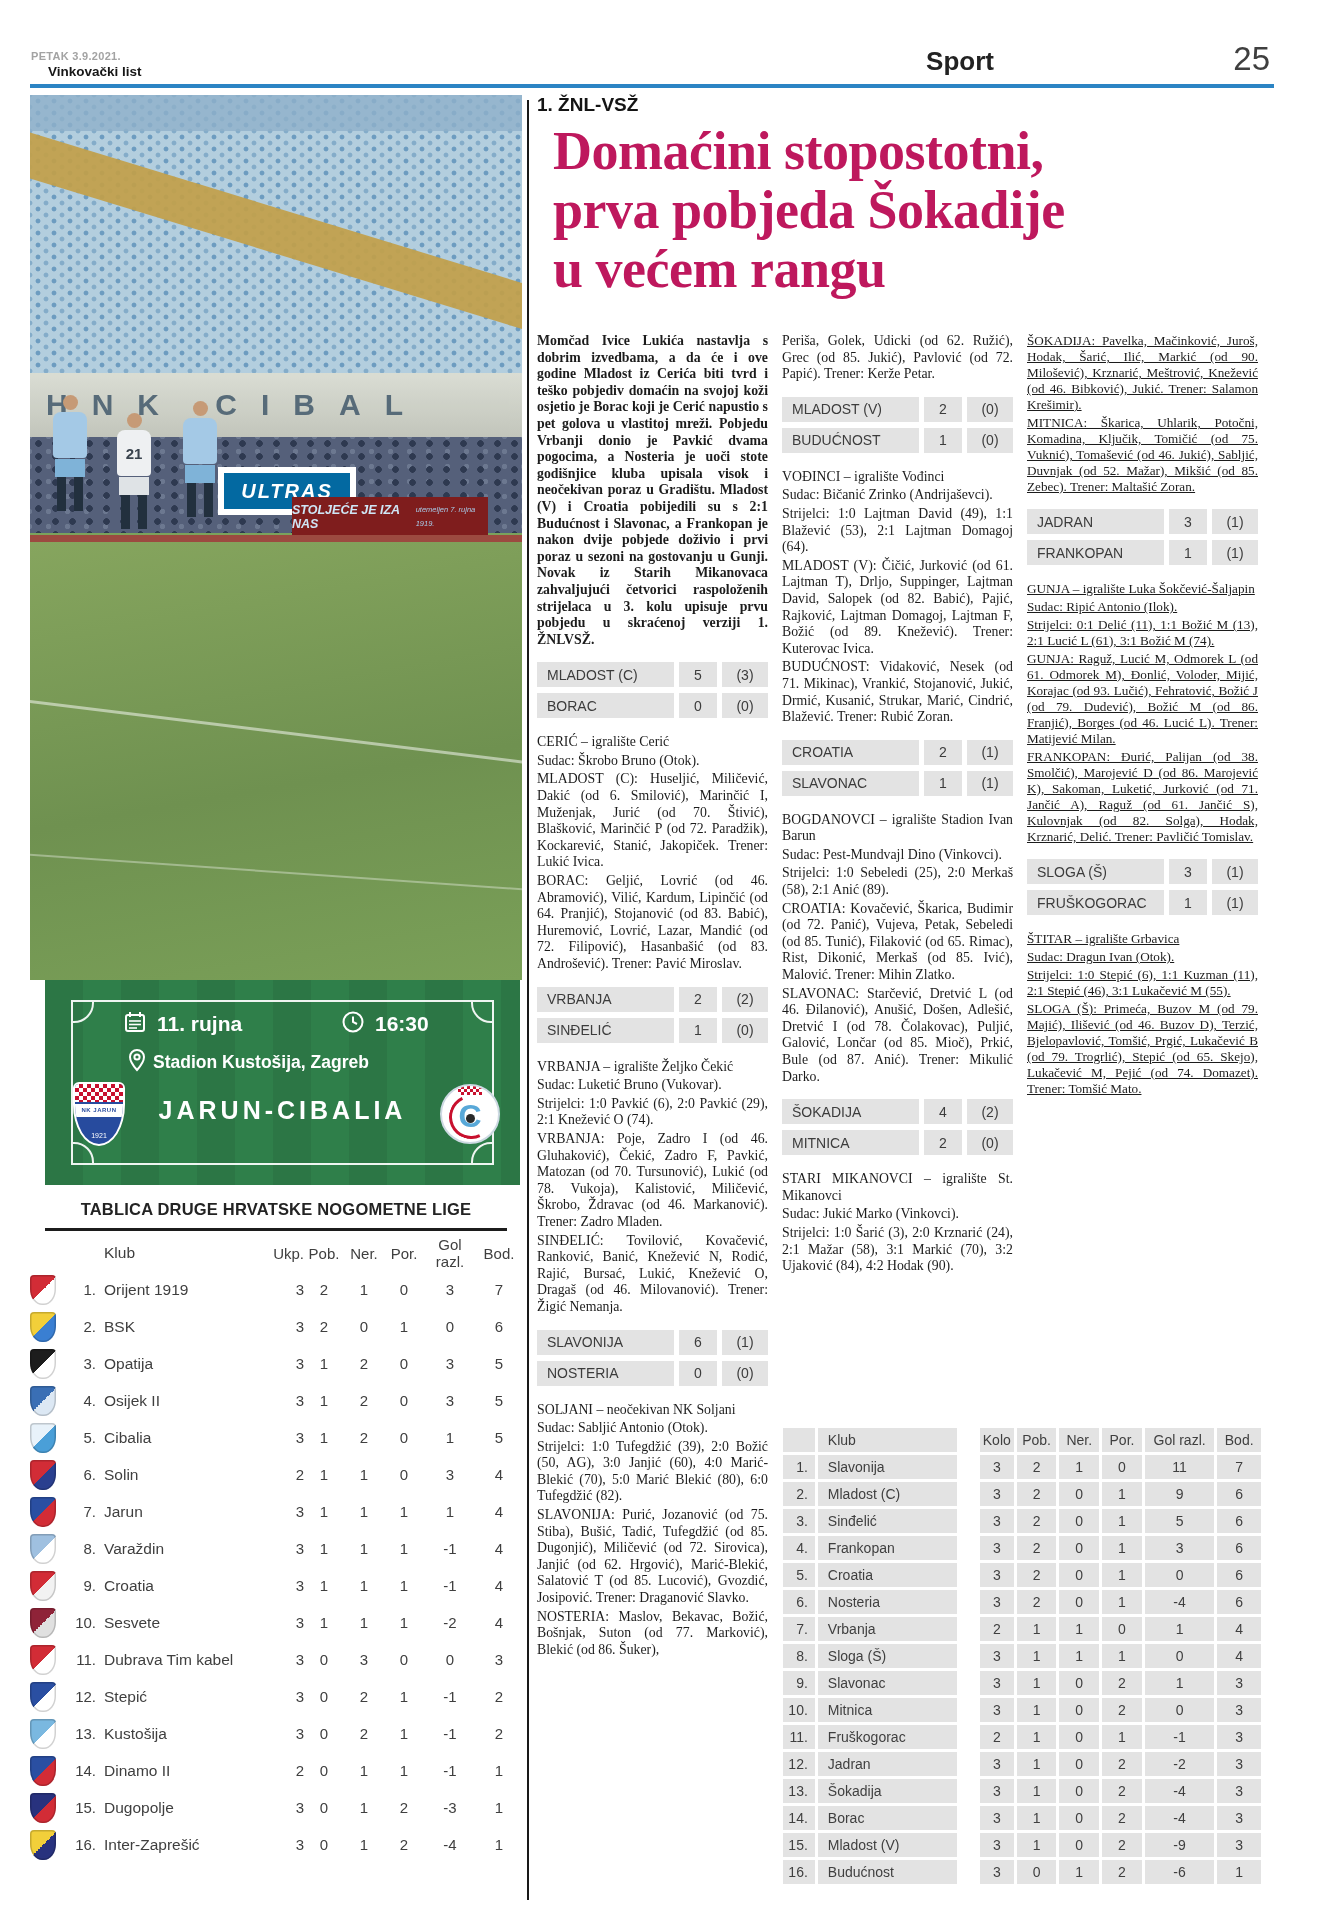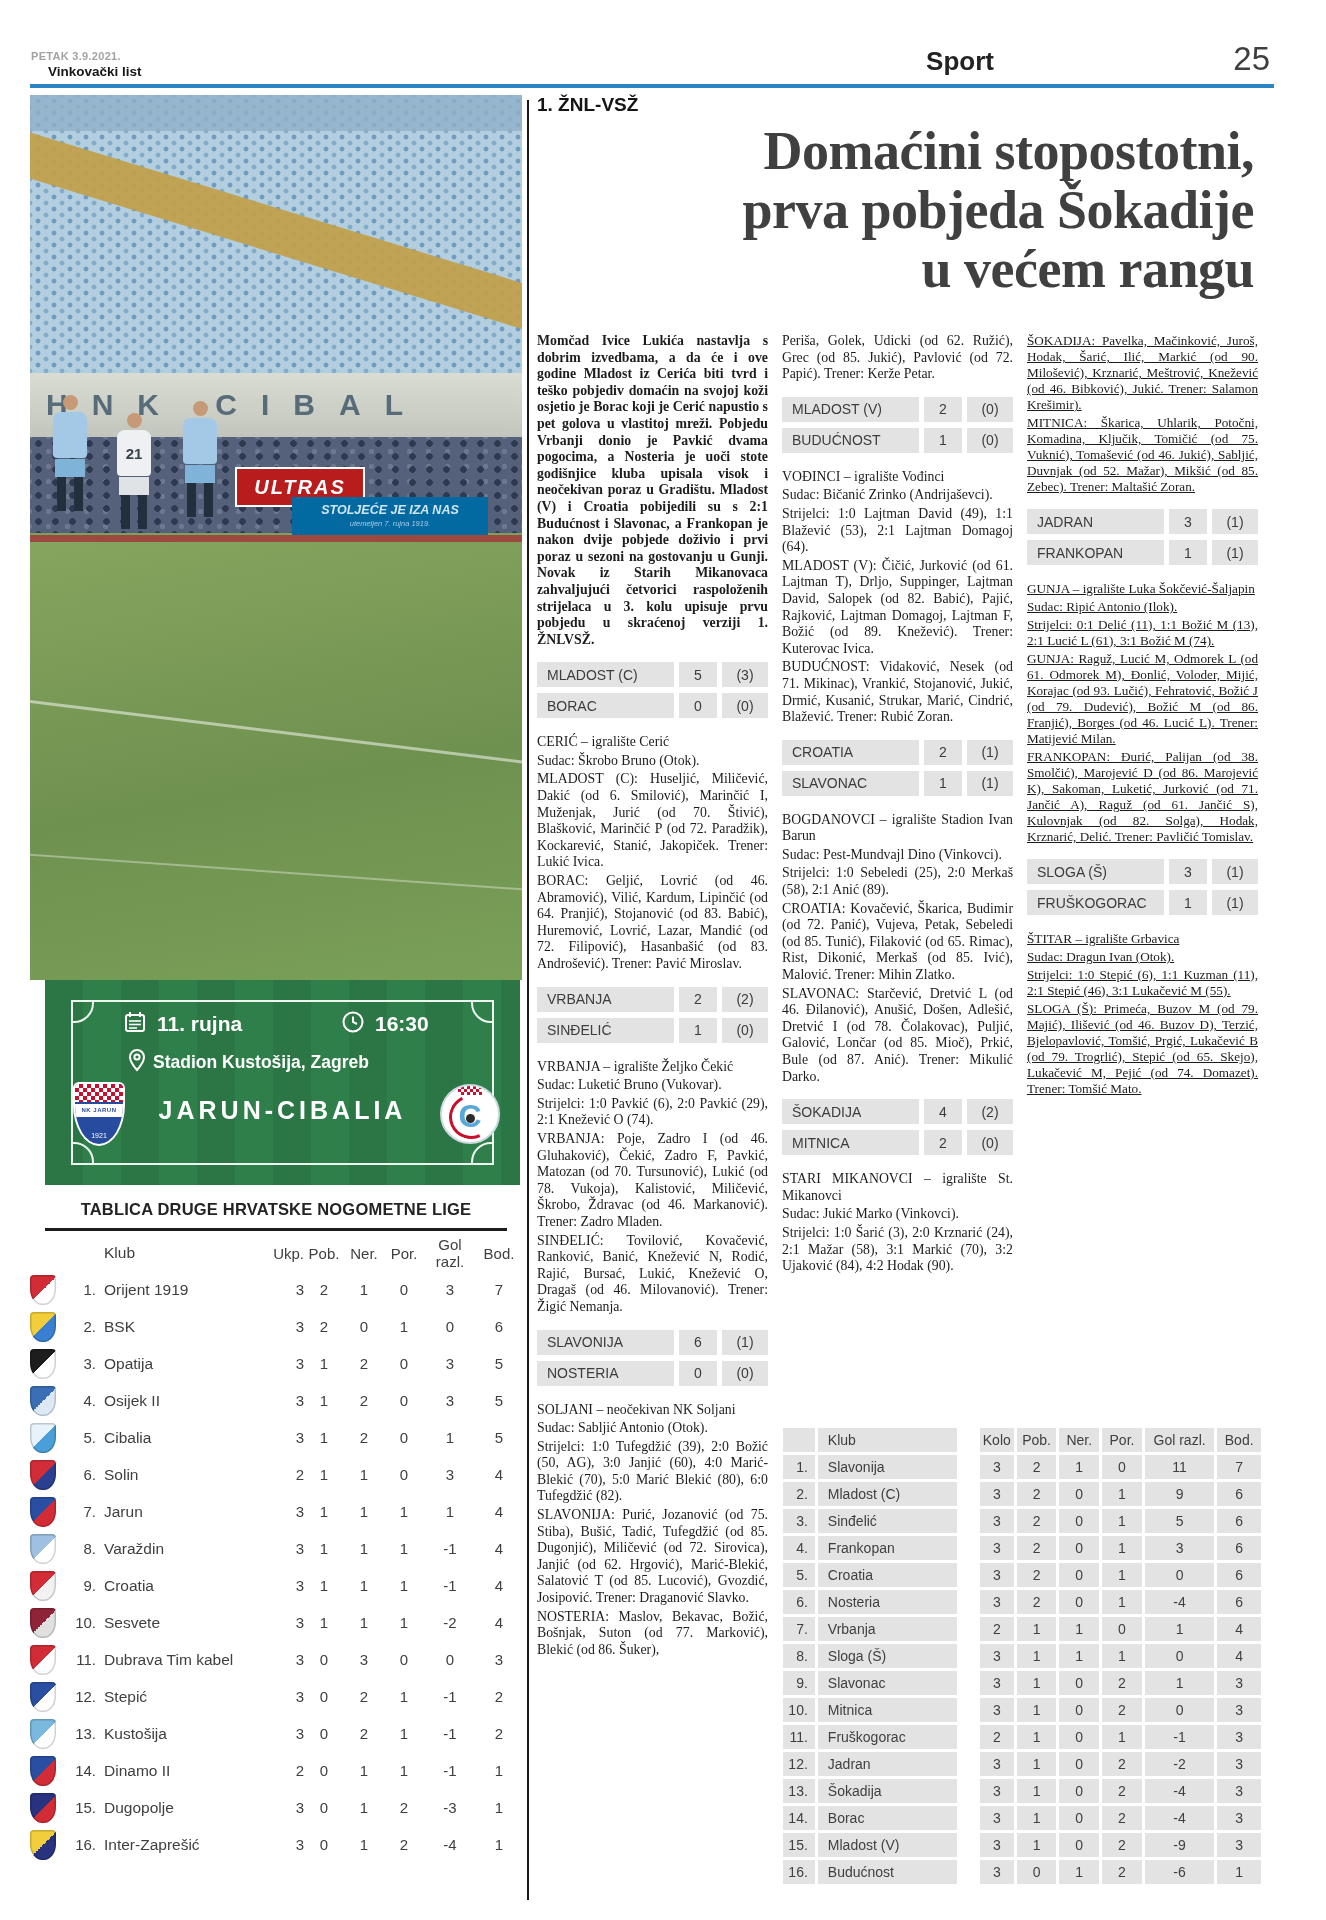--- a/index.html
+++ b/index.html
@@ -21,25 +21,25 @@
     background-size:16px 12px,16px 12px;background-position:0 0,8px 6px;}
   .ph-seats-top{position:absolute;left:0;top:0;right:0;height:36px;background:#8fb0c9;opacity:.8;}
   .ph-stripe{position:absolute;left:-50px;top:118px;width:620px;height:44px;background:#c2a049;
     transform:rotate(17deg);opacity:.92;}
   .ph-wall{position:absolute;left:0;top:278px;right:0;height:64px;background:linear-gradient(#e2e2de,#c9c9c4);
     font-size:30px;font-weight:bold;color:#55677c;letter-spacing:24px;line-height:64px;white-space:nowrap;
     padding-left:16px;opacity:.92;}
   .ph-crowd{position:absolute;left:0;top:342px;right:0;height:96px;background-color:#55607a;
     background-image:radial-gradient(circle,#2e3950 3px,transparent 3.6px),radial-gradient(circle,#6c7890 2.4px,transparent 3px);
     background-size:17px 13px,19px 15px;background-position:0 0,9px 7px;}
-  .ph-banner-ultras{position:absolute;left:205px;top:372px;width:126px;height:36px;background:#b91c1c;
-    border:2px solid #ffffff;color:#fff;font-weight:bold;font-style:italic;font-size:20px;
+  .ph-banner-ultras{position:absolute;left:188px;top:372px;width:126px;height:36px;background:#0369a1;
+    border:6px solid #ffffff;color:#fff;font-weight:bold;font-style:italic;font-size:20px;
     display:flex;align-items:center;justify-content:center;letter-spacing:2px;}
-  .ph-banner-blue{position:absolute;left:262px;top:402px;width:196px;height:40px;background:#0369a1;
-    color:#cfe6f6;display:flex;flex-direction:column;align-items:center;justify-content:center;
+  .ph-banner-blue{position:absolute;left:262px;top:402px;width:196px;height:40px;background:#7f1d1d;
+    color:#cfe6f6;display:flex;flex-direction:row;align-items:center;justify-content:center;
     font-weight:bold;font-size:12.5px;font-style:italic;line-height:14px;}
   .ph-banner-blue .sub{font-size:7.5px;font-weight:normal;color:#a8cbe8;}
   .ph-rail{position:absolute;left:0;top:440px;right:0;height:7px;background:#9c4a40;}
   .ph-grass{position:absolute;left:0;top:447px;right:0;bottom:0;
     background:linear-gradient(170deg,#86a55e,#6f9150 55%,#7aa058);}
   .ph-line{position:absolute;left:-20px;top:190px;width:560px;height:3px;background:rgba(255,255,255,.5);
     transform:rotate(7deg);}
   .ph-line2{position:absolute;left:-30px;top:330px;width:580px;height:2px;background:rgba(255,255,255,.35);
     transform:rotate(4deg);}
   .player{position:absolute;width:44px;}
@@ -99,21 +99,21 @@
   .lt-n{width:40px;text-align:center;}
   .lt-ukp{width:44px;text-align:right;}
   .lt-gr{width:52px;text-align:center;}
   .lt-bod{width:46px;text-align:center;}
 
   
   .vrule{position:absolute;left:527px;top:100px;width:2px;height:1800px;background:#191919;}
   .article{position:absolute;left:537px;top:92px;width:721px;height:1828px;overflow:hidden;}
   .kicker{font-size:19px;font-weight:bold;color:#141414;padding-top:2px;}
   .title{font-family:"Liberation Serif",serif;font-size:54px;line-height:59px;font-weight:bold;
-    color:#404040;letter-spacing:-.5px;margin:6px 4px 34px;text-align:right;}
+    color:#be185d;letter-spacing:-.5px;margin:6px 16px 34px;}
   .cols{display:flex;gap:14px;align-items:flex-start;}
   .col{width:231px;}
   .col-mid,.col-tight{max-height:1090px;overflow:hidden;}
   .col-tight{font-size:0;}
   p.lead,p.body{font-family:"Liberation Serif",serif;font-size:13.8px;line-height:16.6px;
     text-align:justify;margin:0 0 2px;color:#1c1c1c;}
   p.lead{font-weight:bold;}
   .col-tight p.body{font-size:13.2px;line-height:16px;text-decoration:underline;}
   .sbox{margin:14px 0 16px;display:flex;flex-direction:column;gap:6px;}
   .sbox-row{display:flex;gap:5px;height:25px;font-size:14px;color:#3c3c3c;}

